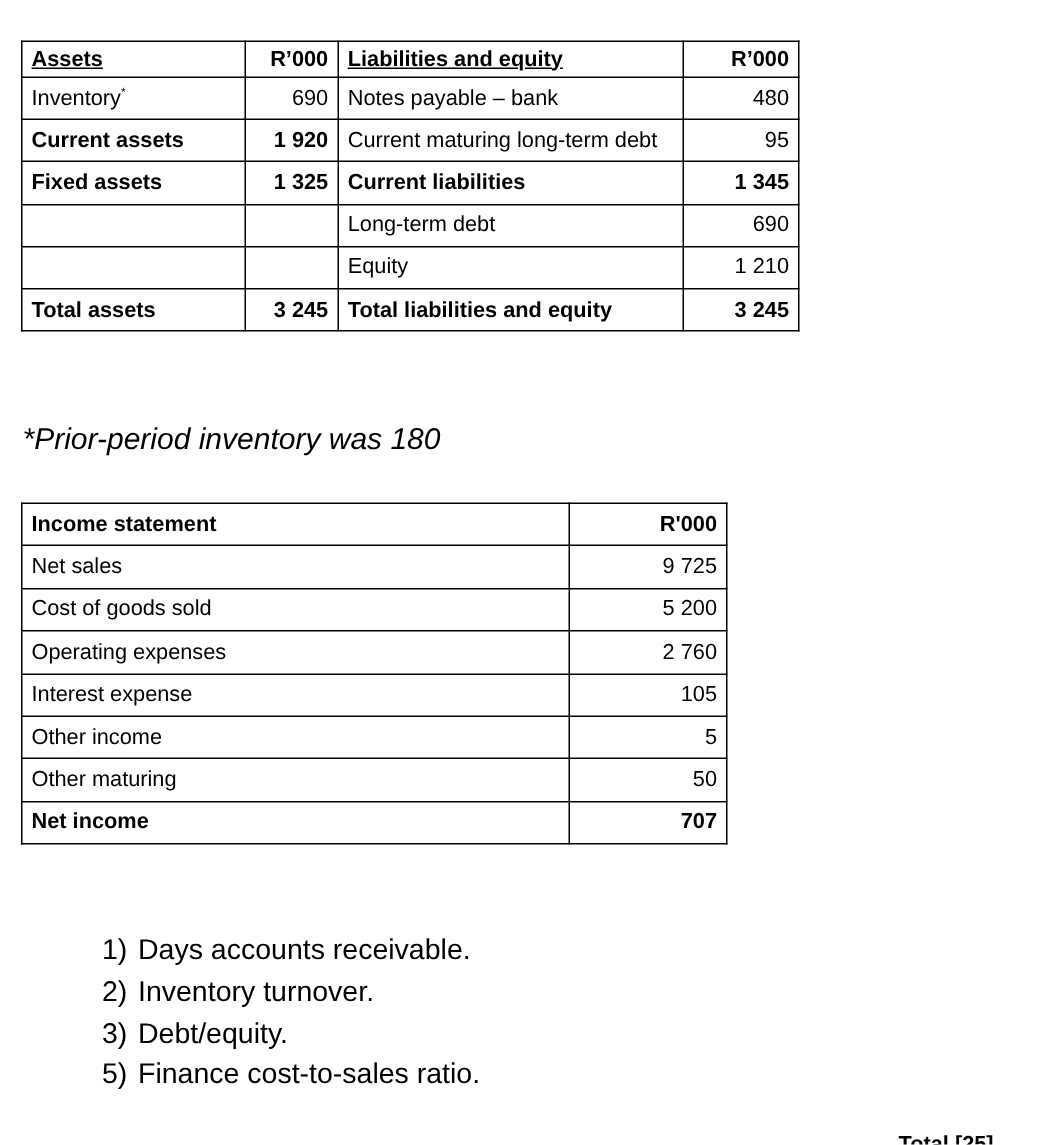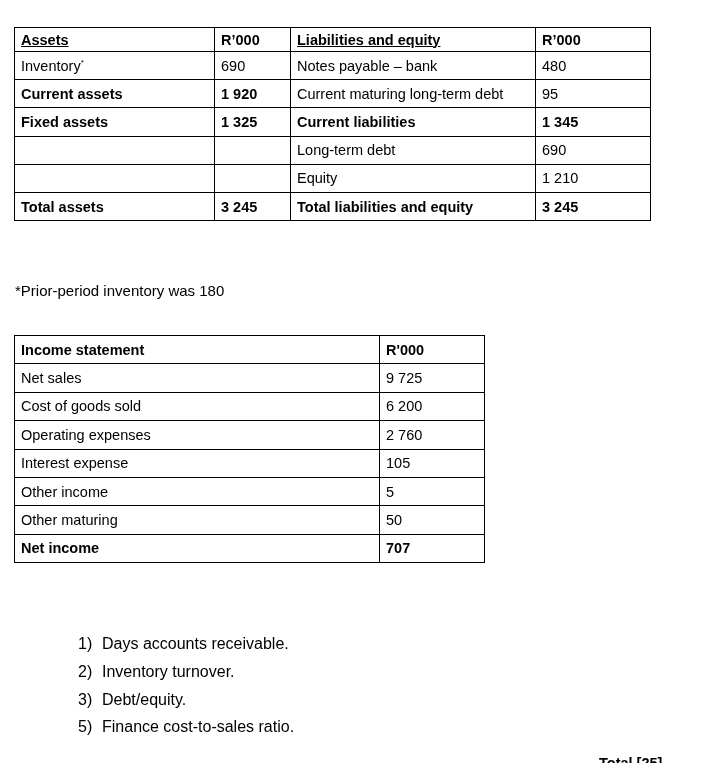--- a/index.html
+++ b/index.html
@@ -1,35 +1,35 @@
 <!DOCTYPE html>
 <html><head>
 <meta charset="utf-8">
 <style>
   html, body { margin: 0; padding: 0; background: #ffffff; }
   body { width: 708px; height: 763px; position: relative; overflow: hidden;
          font-family: "Liberation Sans", sans-serif; color: #000; font-size: 14.5px; }
   table { border-collapse: collapse; position: absolute; }
   td { border: 1px solid #000; padding: 0 6px; height: 27px; vertical-align: middle; white-space: nowrap; }
-  .num { text-align: left; margin-top: 41px; }
+  .num { text-align: right; margin-top: 41px; }
   .b { font-weight: bold; }
   .u { text-decoration: underline; }
-  #bs { left: 14px; top: 27px; width: 637px; }
+  #bs { left: 14px; top: 27px; width: 519px; }
   #bs td { height: 27.2px; }
   #bs .c1 { width: 187px; }
   #bs .c2 { width: 63px; }
   #bs .c3 { width: 232px; }
   #bs .c4 { width: 102px; }
   #bs tr.hdr td { height: 23px; }
-  .note { position: absolute; left: 15px; top: 282px; font-size: 15px; }
+  .note { position: absolute; left: 15px; top: 282px; font-style: italic; font-size: 20px; }
   #is { left: 14px; top: 335px; width: 471px; }
   #is td { height: 27.4px; }
   #is .c1 { width: 352px; }
   #is .c2 { width: 92px; }
-  ol.q { position: absolute; left: 62px; top: 618px; margin: 16px; padding: 0; list-style: none; font-size: 16px; }
+  ol.q { position: absolute; left: 62px; top: 618px; margin: 6px; padding: 0; list-style: none; font-size: 19px; }
   ol.q li { height: 27.8px; line-height: 20px; }
   ol.q .n { display: inline-block; width: 24px; }
   sup { font-size: 8px; }
   .total { position: absolute; left: 599px; top: 755px; font-weight: bold; font-size: 14.5px; }
 </style>
 </head>
 <body>
 
 <table id="bs">
   <tbody>
@@ -85,21 +85,21 @@
       <tr>
     <td class="c1 b">Income statement</td>
     <td class="c2 b num">R'000</td>
   </tr>
   <tr>
     <td>Net sales</td>
     <td class="num">9 725</td>
   </tr>
   <tr>
     <td>Cost of goods sold</td>
-    <td class="num">6 200</td>
+    <td class="num">5 200</td>
   </tr>
   <tr>
     <td>Operating expenses</td>
     <td class="num">2 760</td>
   </tr>
   <tr>
     <td>Interest expense</td>
     <td class="num">105</td>
   </tr>
   <tr>

